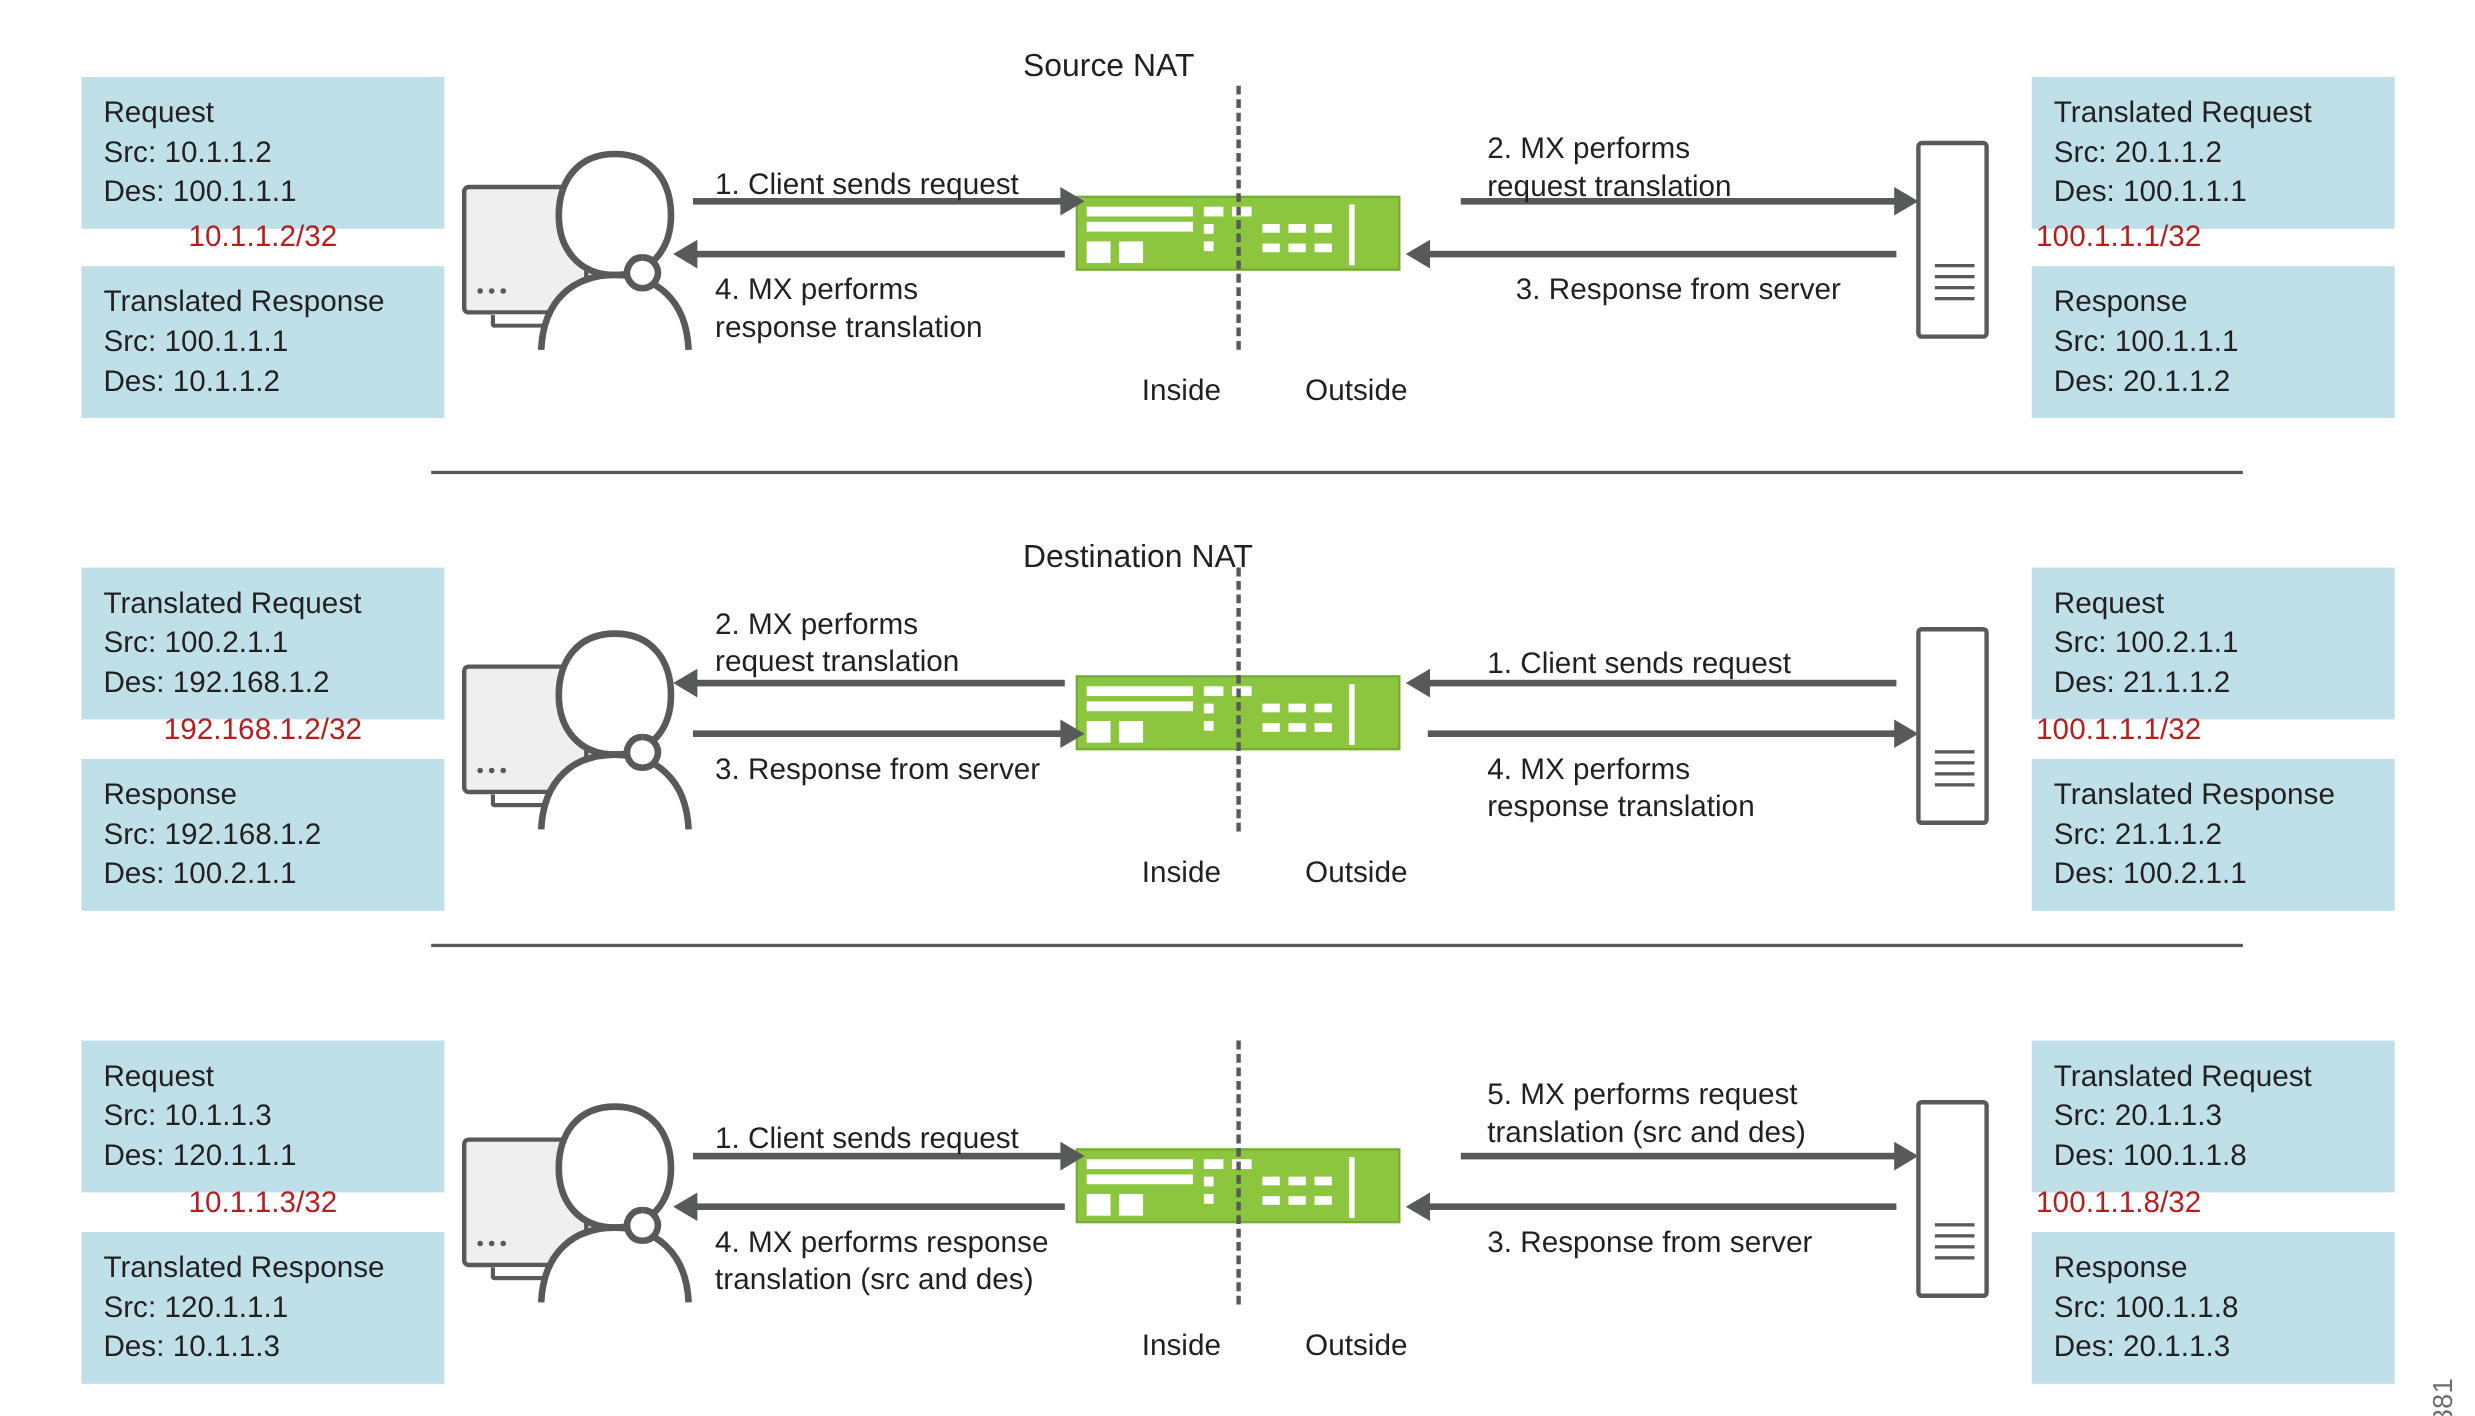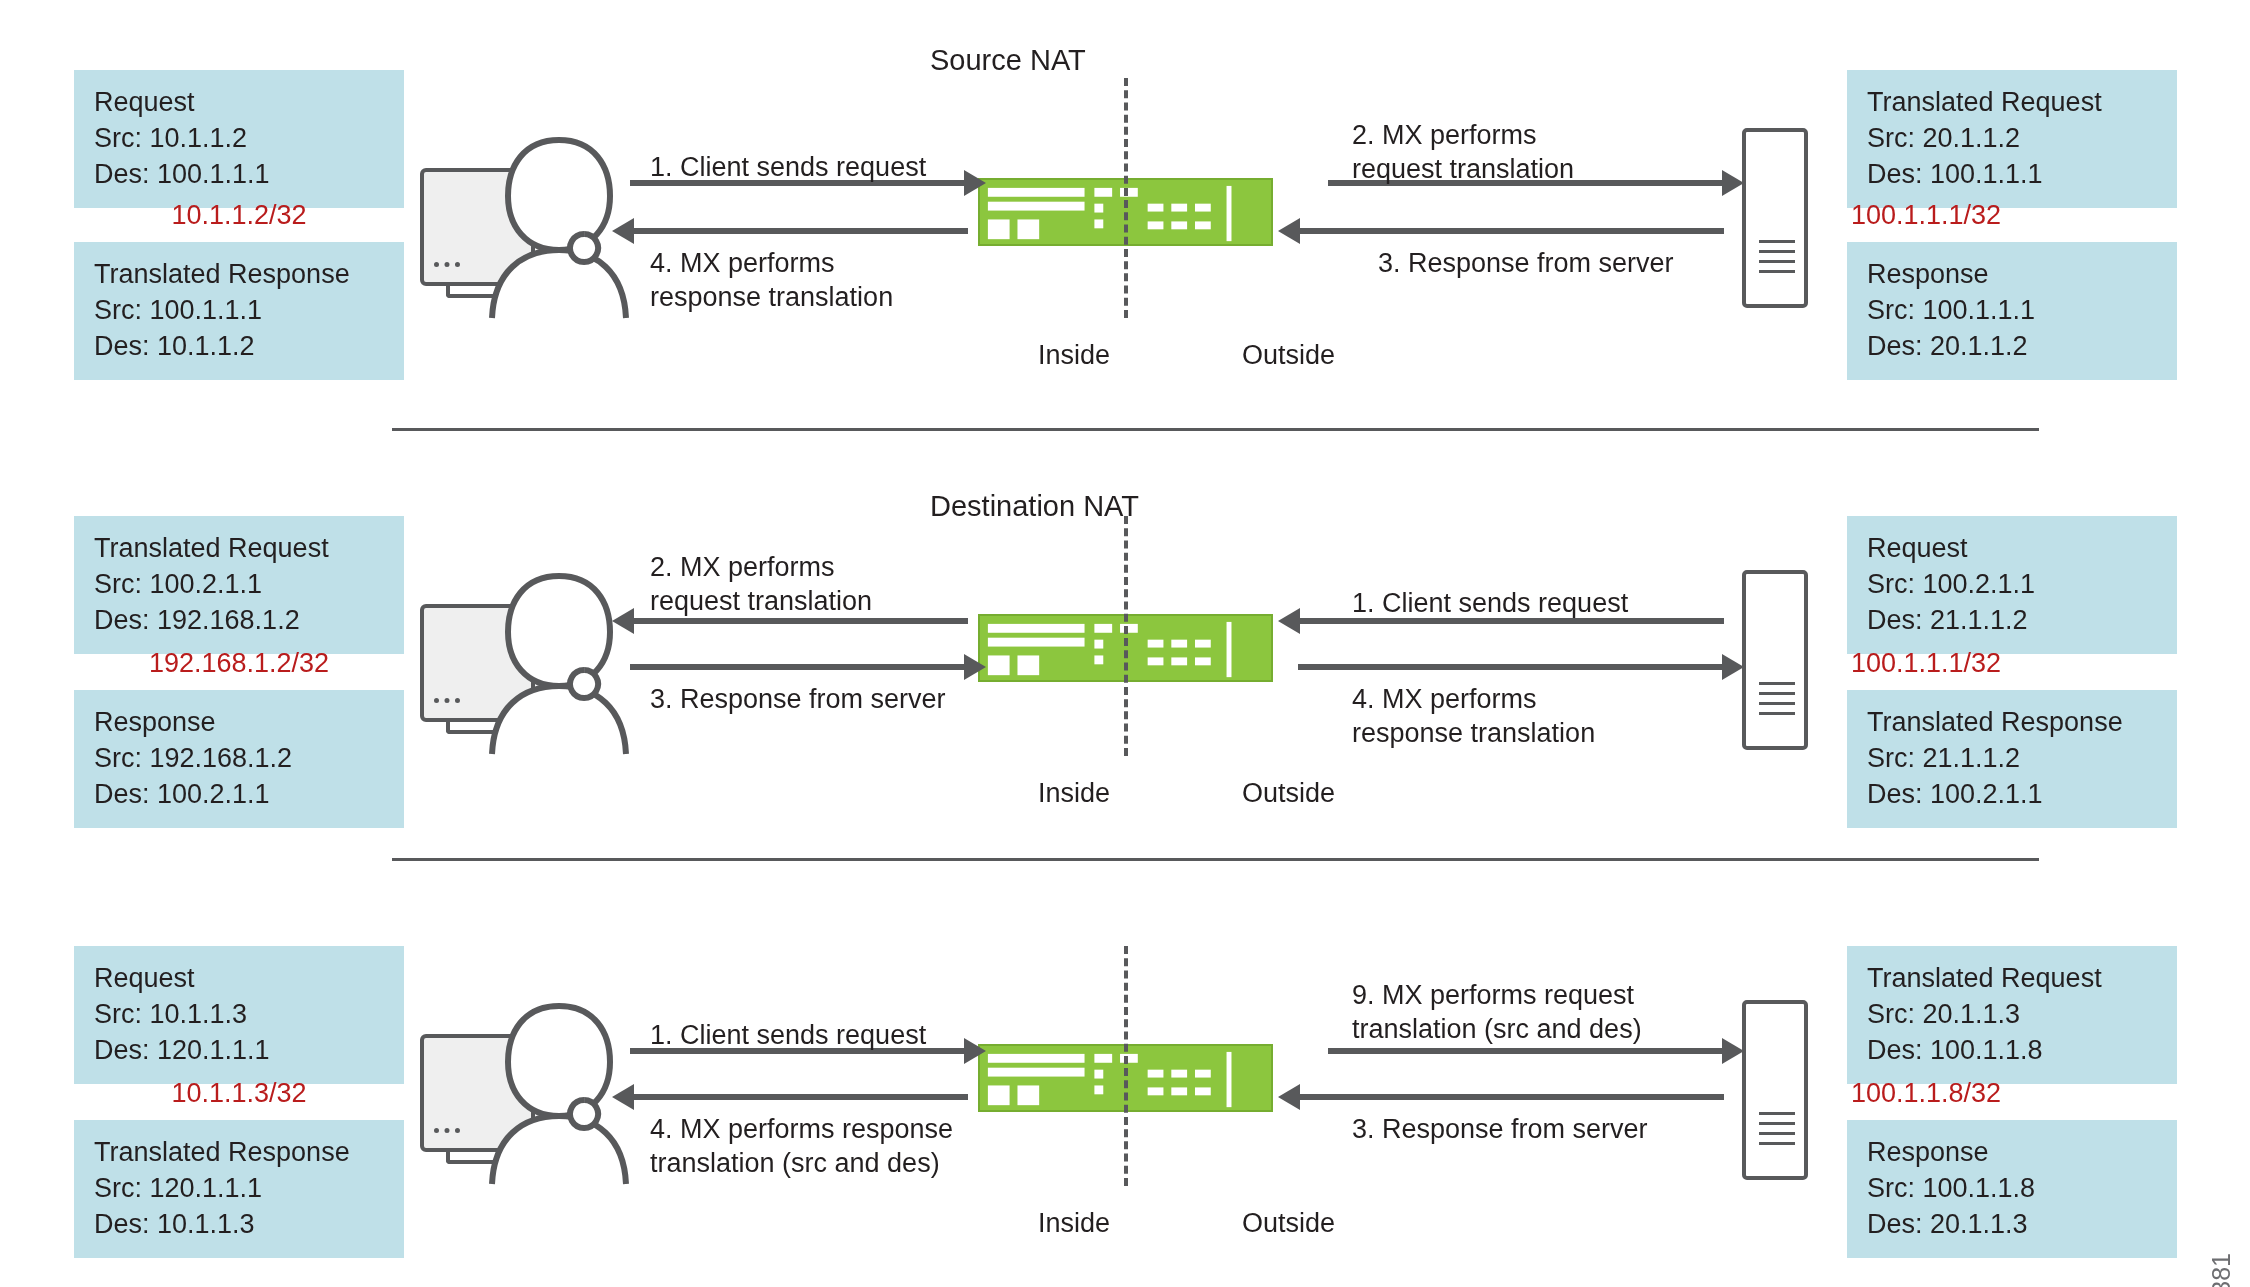--- a/index.html
+++ b/index.html
@@ -143,21 +143,21 @@
     width: 0;
     border-left: 4px dashed #58595b;
   }
   .zone-label {
     position: absolute;
     font-size: 27px;
     color: #231f20;
     width: 170px;
   }
   .zone-inside  { text-align: right; }
-  .zone-outside { text-align: right; margin-left: 17px; }
+  .zone-outside { text-align: center; }
 
   
   .arrow {
     position: absolute;
     height: 6px;
     background: #58595b;
   }
   .arrow::after {
     content: "";
     position: absolute;
@@ -424,19 +424,19 @@
     </div>
 
     <div class="arrow right" style="left:630px; top:188px; width:336px;"></div>
     <div class="arrow left" style="left:632px; top:234px; width:336px;"></div>
     <div class="arrow right" style="left:1328px; top:188px; width:396px;"></div>
     <div class="arrow left" style="left:1298px; top:234px; width:426px;"></div>
 
     <div class="step" style="left:650px; top:158px;">1.  Client sends request</div>
     <div class="step" style="left:650px; top:252px;">4.  MX performs response
      translation (src and des)</div>
-    <div class="step" style="left:1352px; top:118px;">9.  MX performs request
+    <div class="step" style="left:1352px; top:118px;">5.  MX performs request
      translation (src and des)</div>
     <div class="step" style="left:1352px; top:252px;">3.  Response from server</div>
   </div>
 
   <div class="figure-id">g041381</div>
 </div>
 
 </body></html>

